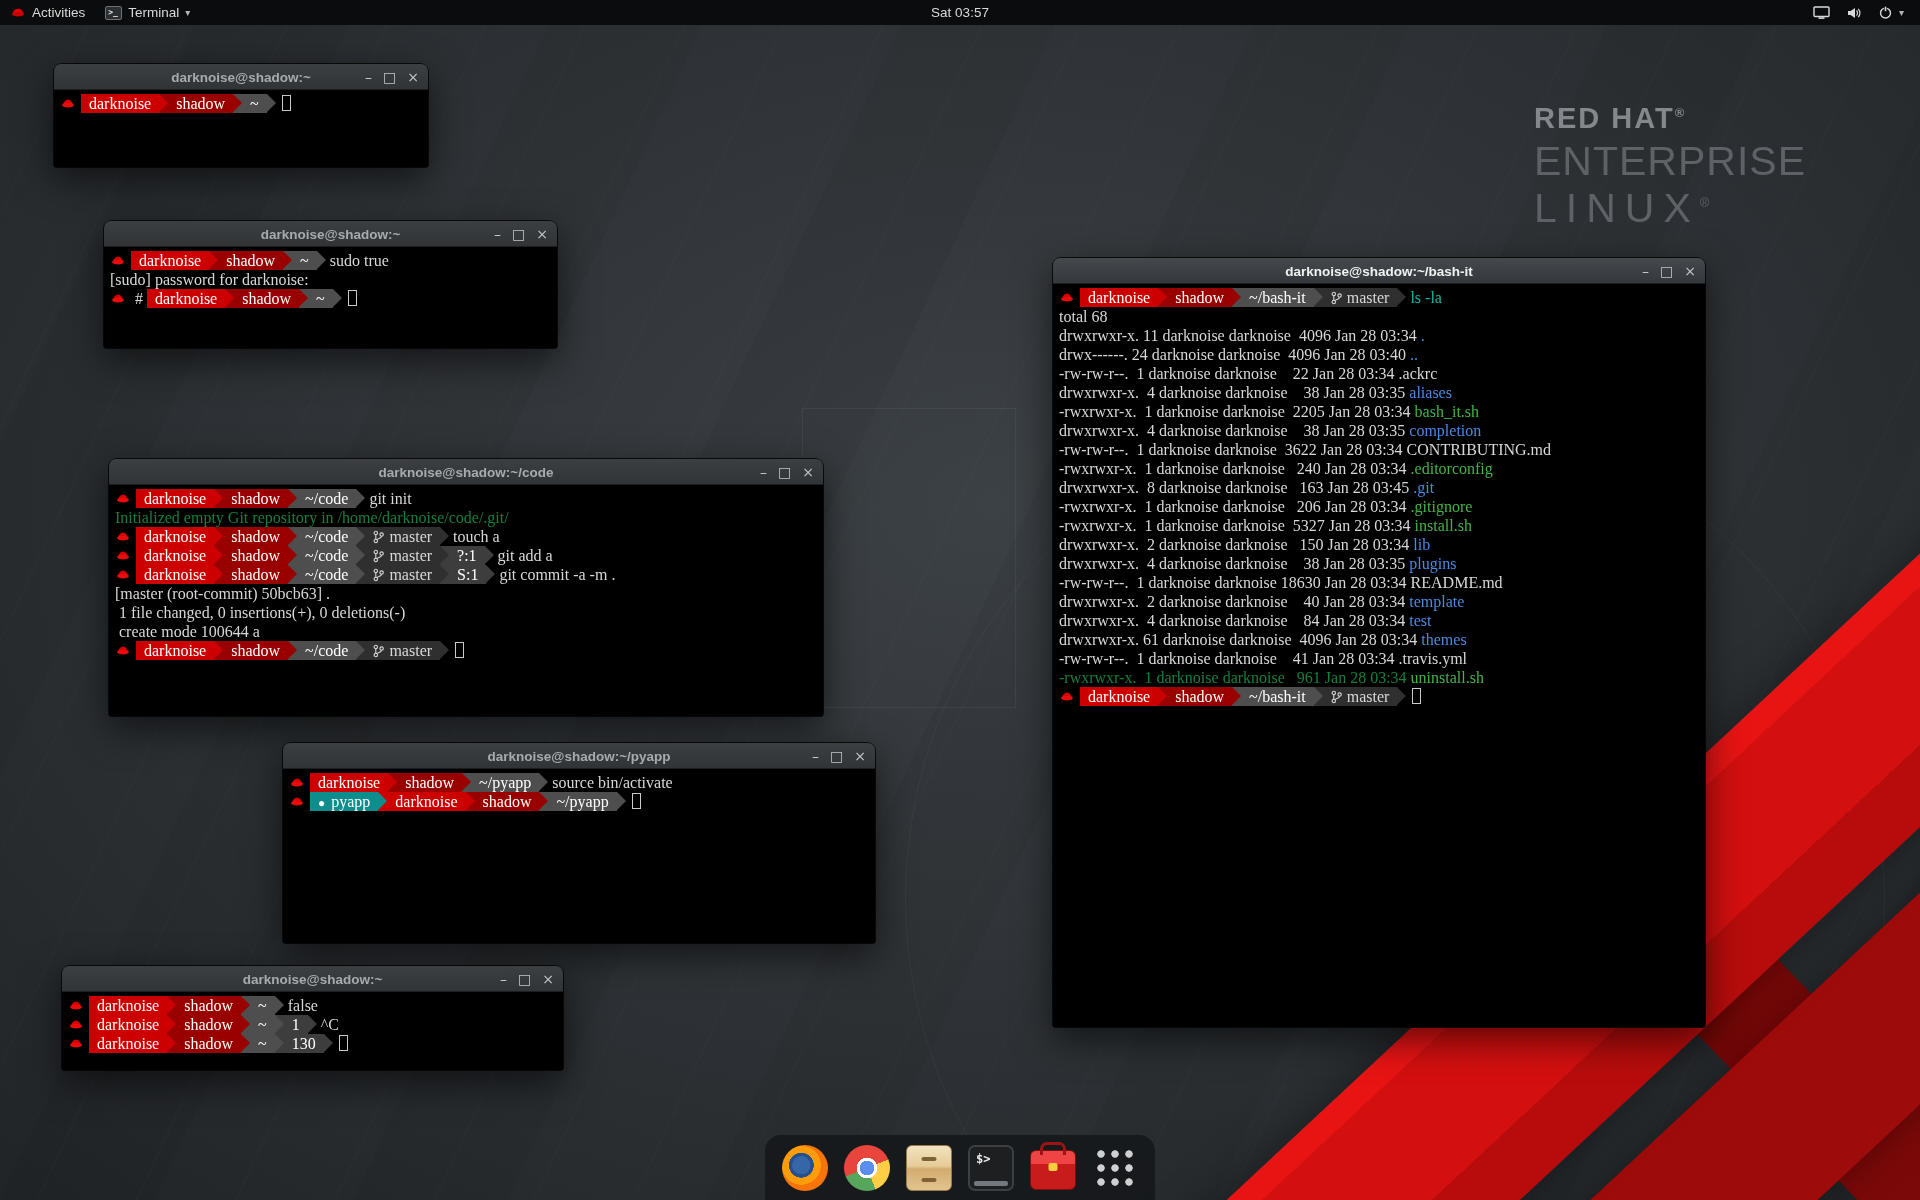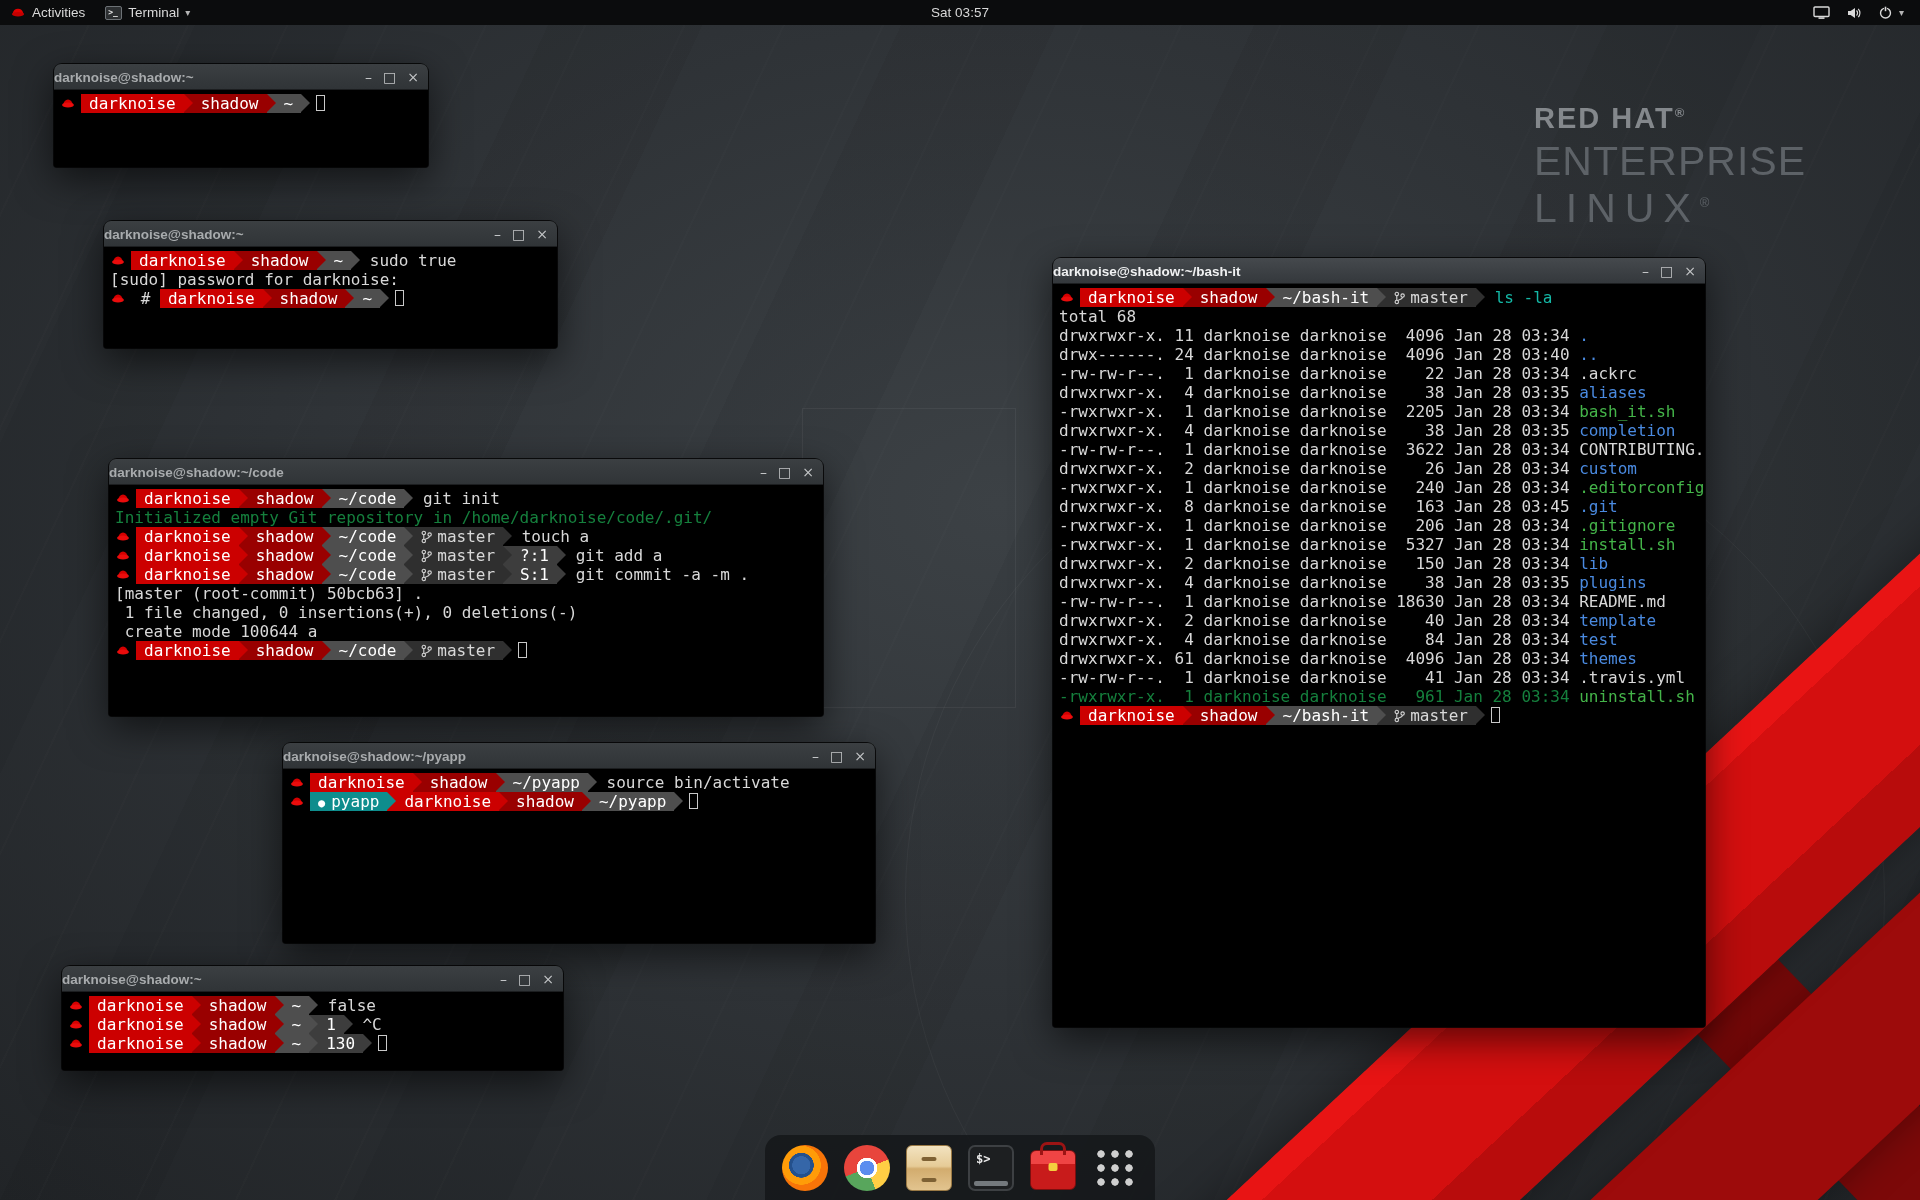--- a/index.html
+++ b/index.html
@@ -47,29 +47,29 @@
   .term-mini { display:inline-block; width:17px; height:14px; background:#2c2f31; border:1px solid #6d7276;
     color:#e8e8e8; font:700 8px/12px "DejaVu Sans Mono", monospace; text-align:left; padding-left:2px; border-radius:2px; }
   .caret { font-size:10px; color:#b5b5b5; }
 
   
   #windows-layer { position:absolute; inset:0; z-index:10; }
   .window { position:absolute; display:flex; flex-direction:column; border-radius:8px 8px 3px 3px;
     background:#000; box-shadow:0 12px 38px rgba(0,0,0,.6), 0 0 0 1px rgba(5,5,5,.85); }
   .titlebar { flex:0 0 26px; height:26px; border-radius:7px 7px 0 0; position:relative;
     background:linear-gradient(#3b3f42,#303437); border-bottom:1px solid #1c1e20;
-    text-align:left; line-height:25px; }
+    text-align:center; line-height:25px; }
   .window.focused .titlebar { background:linear-gradient(#45494d,#34383c); }
   .wtitle { font:600 13.5px "Liberation Sans", sans-serif; color:#a8abad; }
   .window.focused .wtitle { color:#f0f1f2; }
   .wbtns { position:absolute; right:9px; top:0; height:26px; display:flex; align-items:center; gap:11px; }
   .wbtn { color:#c3c5c7; font:400 14px/14px "DejaVu Sans", sans-serif; cursor:default; }
   .term { flex:1; background:#000; padding:4px 0 0 6px; overflow:hidden; border-radius:0 0 3px 3px;
     font:16px/19px "DejaVu Sans Mono", monospace; color:#d8d8d8; }
-  .tl { height:19px; white-space:pre; }
+  .tl { height:19px; white-space:pre;font-family:Liberation Serif, serif; }
   .tx { white-space:pre; }
   .pl-seg { display:inline-block; height:19px; padding:0 8px; vertical-align:top; white-space:pre; }
   .pl-seg svg { vertical-align:-2px; margin-right:5px; }
   .venv-dot { margin-right:6px; font-size:12px; }
   .pl-arrow { display:inline-block; width:9px; height:19px; vertical-align:top; overflow:hidden; position:relative; }
   .pl-arrow i { position:absolute; left:0; top:0; display:block; width:0; height:0;
     border-top:9.5px solid transparent; border-bottom:9.5px solid transparent; border-left:9px solid #000; }
   .hat { display:inline-block; width:17px; height:19px; vertical-align:top; margin:0 3px 0 1px; }
   .hat svg { margin-top:2px; }
   .cursor { display:inline-block; width:9px; height:16px; border:1px solid #c9c9c9;
@@ -266,21 +266,20 @@
                 <path d="M2.8 4.7v4.6M8.6 6.3c-.2 2.2-3.2 2.3-4.8 3.2" fill="none" stroke="#d8d8d8" stroke-width="1.1"></path>
               </svg>master</span><span class="pl-arrow" style="background: rgb(0, 0, 0);"><i style="border-left-color: rgb(47, 47, 47);"></i></span><span class="tx" style="color: #14b8a6;"> ls -la</span></div>
           <div class="tl"><span class="tx" style="color: rgb(216, 216, 216);">total 68</span></div>
           <div class="tl"><span class="tx" style="color: rgb(216, 216, 216);">drwxrwxr-x. 11 darknoise darknoise  4096 Jan 28 03:34 </span><span class="tx" style="color: rgb(74, 138, 224);">.</span></div>
           <div class="tl"><span class="tx" style="color: rgb(216, 216, 216);">drwx------. 24 darknoise darknoise  4096 Jan 28 03:40 </span><span class="tx" style="color: rgb(74, 138, 224);">..</span></div>
           <div class="tl"><span class="tx" style="color: rgb(216, 216, 216);">-rw-rw-r--.  1 darknoise darknoise    22 Jan 28 03:34 .ackrc</span></div>
           <div class="tl"><span class="tx" style="color: rgb(216, 216, 216);">drwxrwxr-x.  4 darknoise darknoise    38 Jan 28 03:35 </span><span class="tx" style="color: rgb(74, 138, 224);">aliases</span></div>
           <div class="tl"><span class="tx" style="color: rgb(216, 216, 216);">-rwxrwxr-x.  1 darknoise darknoise  2205 Jan 28 03:34 </span><span class="tx" style="color: rgb(68, 180, 73);">bash_it.sh</span></div>
           <div class="tl"><span class="tx" style="color: rgb(216, 216, 216);">drwxrwxr-x.  4 darknoise darknoise    38 Jan 28 03:35 </span><span class="tx" style="color: rgb(74, 138, 224);">completion</span></div>
           <div class="tl"><span class="tx" style="color: rgb(216, 216, 216);">-rw-rw-r--.  1 darknoise darknoise  3622 Jan 28 03:34 CONTRIBUTING.md</span></div>
-          <div class="tl"><span class="tx" style="color: rgb(216, 216, 216);">drwxrwxr-x.  2 darknoise darknoise    26 Jan 28 03:34 </span><span class="tx" style="color: rgb(74, 138, 224);">custom</span></div>
           <div class="tl"><span class="tx" style="color: rgb(216, 216, 216);">-rwxrwxr-x.  1 darknoise darknoise   240 Jan 28 03:34 </span><span class="tx" style="color: rgb(68, 180, 73);">.editorconfig</span></div>
           <div class="tl"><span class="tx" style="color: rgb(216, 216, 216);">drwxrwxr-x.  8 darknoise darknoise   163 Jan 28 03:45 </span><span class="tx" style="color: rgb(74, 138, 224);">.git</span></div>
           <div class="tl"><span class="tx" style="color: rgb(216, 216, 216);">-rwxrwxr-x.  1 darknoise darknoise   206 Jan 28 03:34 </span><span class="tx" style="color: rgb(68, 180, 73);">.gitignore</span></div>
           <div class="tl"><span class="tx" style="color: rgb(216, 216, 216);">-rwxrwxr-x.  1 darknoise darknoise  5327 Jan 28 03:34 </span><span class="tx" style="color: rgb(68, 180, 73);">install.sh</span></div>
           <div class="tl"><span class="tx" style="color: rgb(216, 216, 216);">drwxrwxr-x.  2 darknoise darknoise   150 Jan 28 03:34 </span><span class="tx" style="color: rgb(74, 138, 224);">lib</span></div>
           <div class="tl"><span class="tx" style="color: rgb(216, 216, 216);">drwxrwxr-x.  4 darknoise darknoise    38 Jan 28 03:35 </span><span class="tx" style="color: rgb(74, 138, 224);">plugins</span></div>
           <div class="tl"><span class="tx" style="color: rgb(216, 216, 216);">-rw-rw-r--.  1 darknoise darknoise 18630 Jan 28 03:34 README.md</span></div>
           <div class="tl"><span class="tx" style="color: rgb(216, 216, 216);">drwxrwxr-x.  2 darknoise darknoise    40 Jan 28 03:34 </span><span class="tx" style="color: rgb(74, 138, 224);">template</span></div>
           <div class="tl"><span class="tx" style="color: rgb(216, 216, 216);">drwxrwxr-x.  4 darknoise darknoise    84 Jan 28 03:34 </span><span class="tx" style="color: rgb(74, 138, 224);">test</span></div>
           <div class="tl"><span class="tx" style="color: rgb(216, 216, 216);">drwxrwxr-x. 61 darknoise darknoise  4096 Jan 28 03:34 </span><span class="tx" style="color: rgb(74, 138, 224);">themes</span></div>

